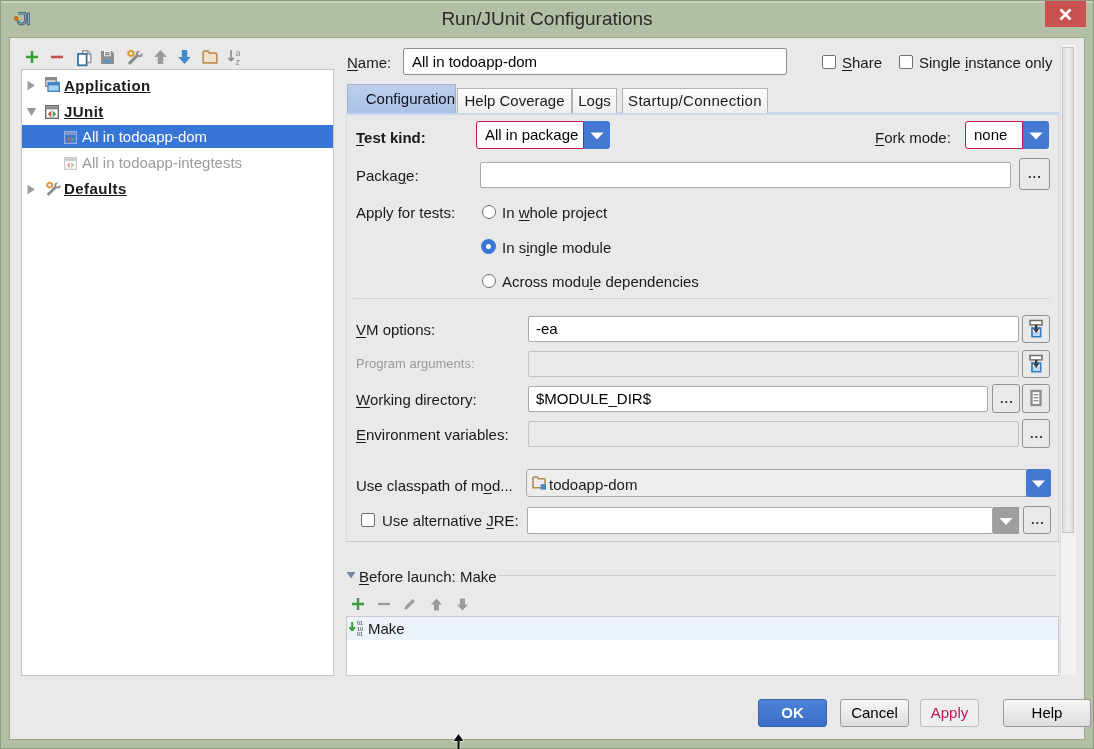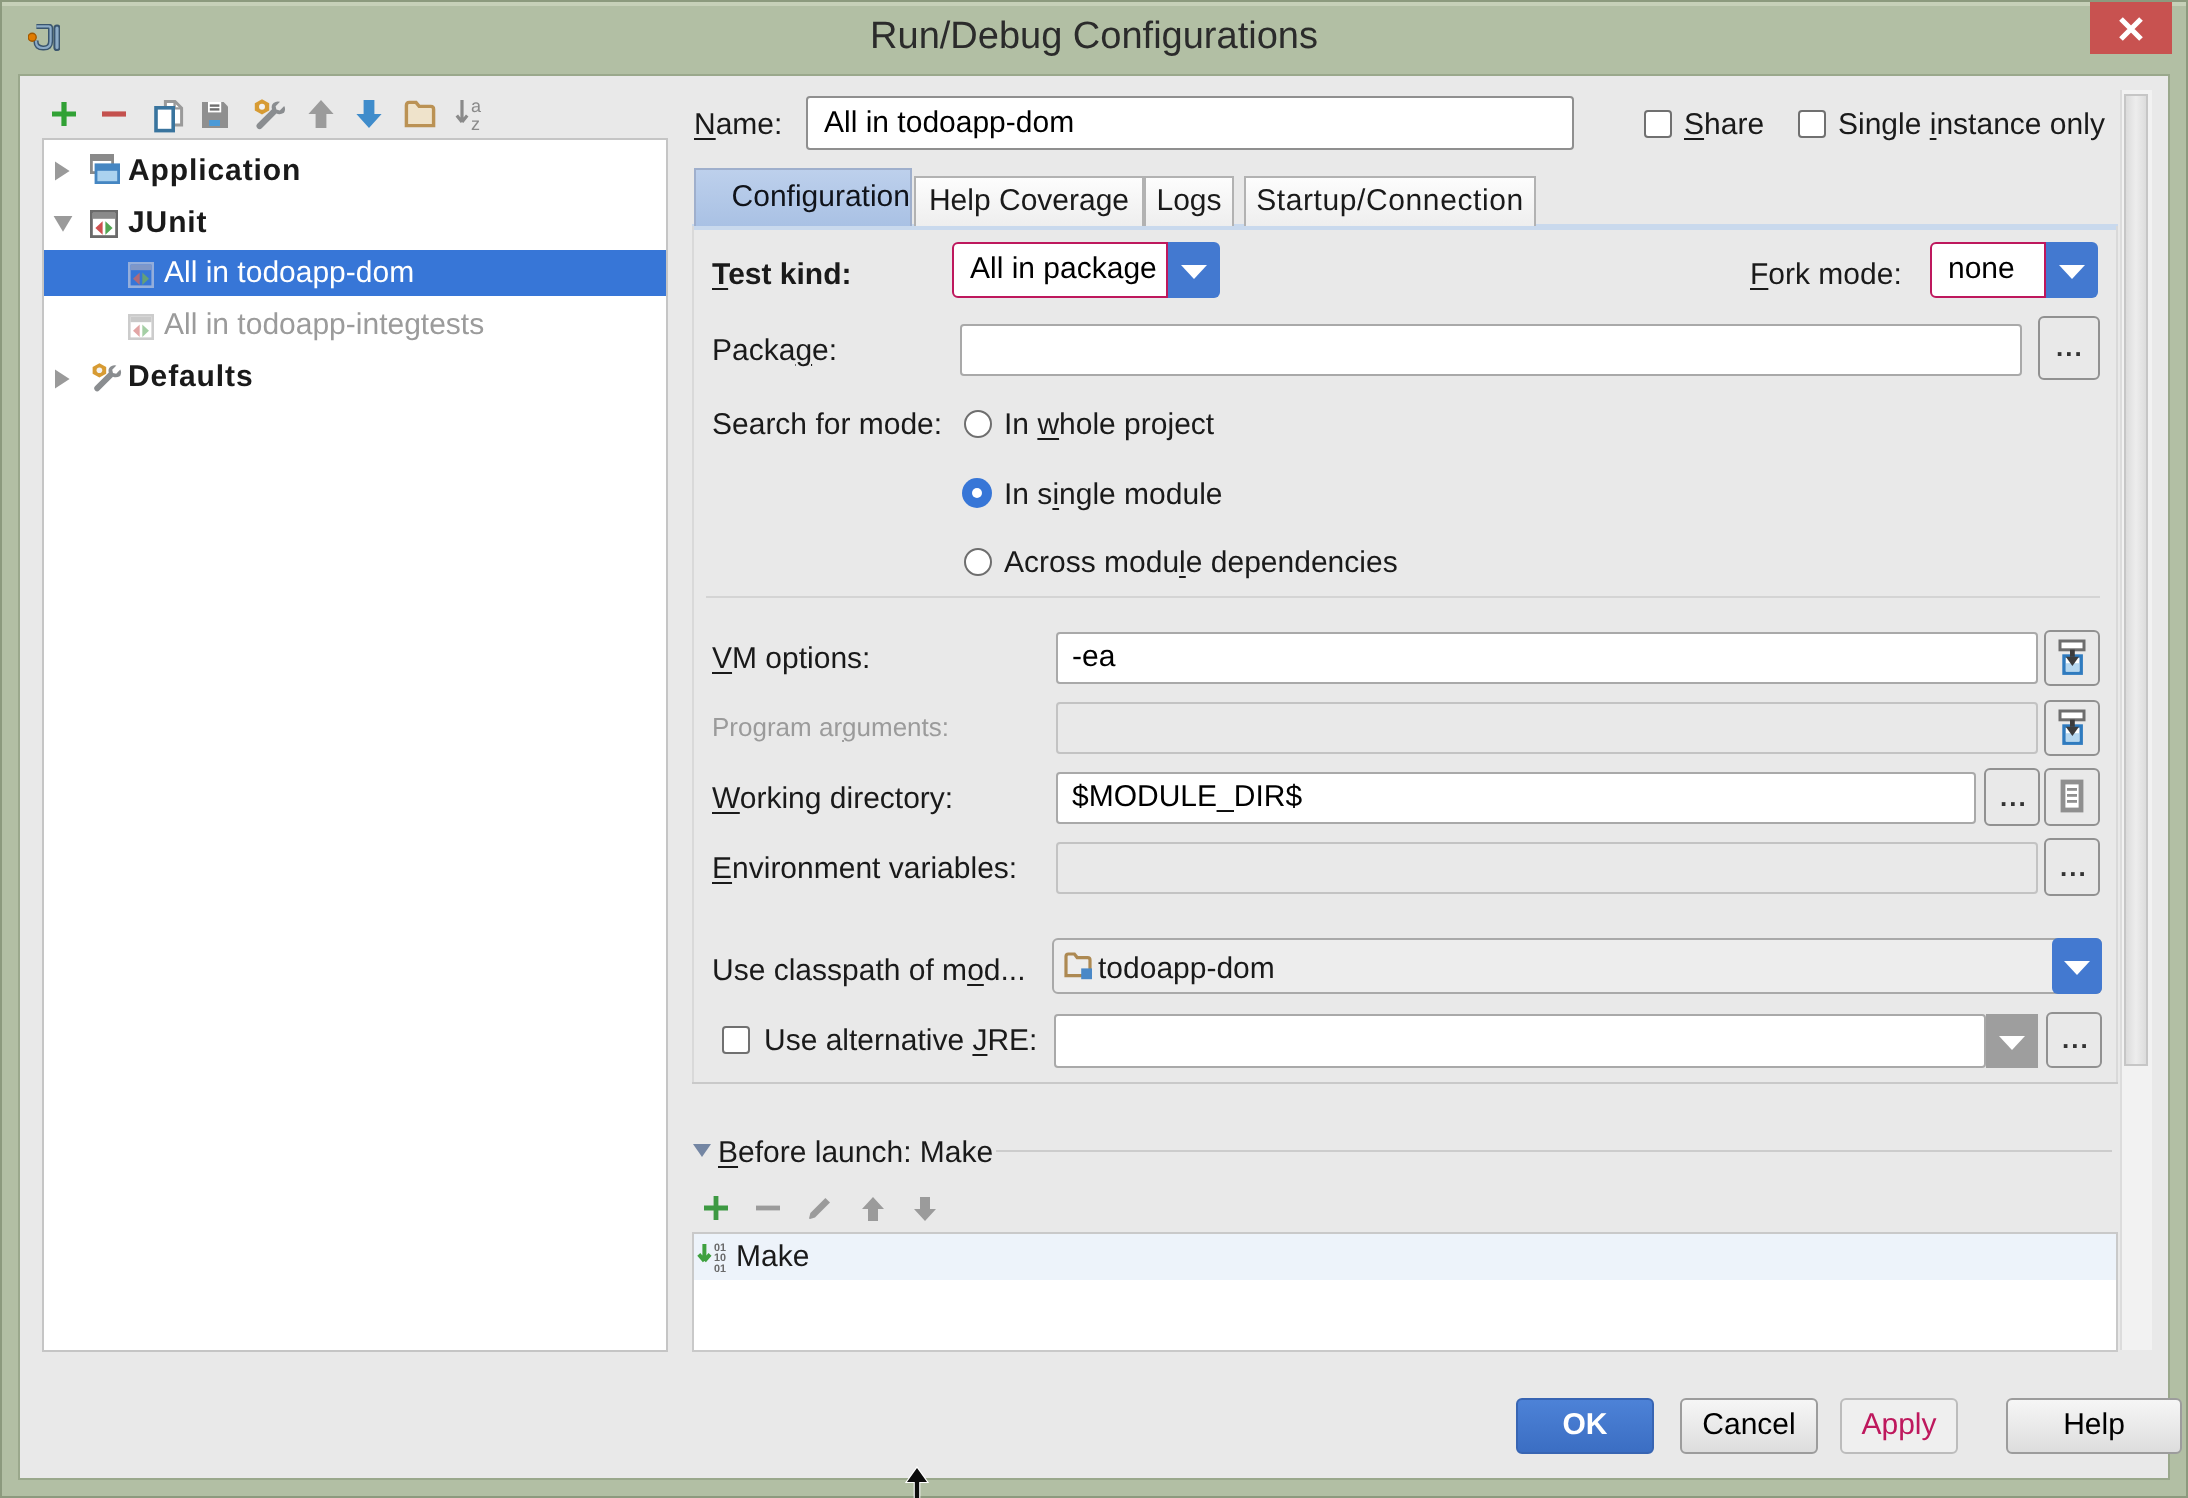--- a/index.html
+++ b/index.html
@@ -22,28 +22,28 @@
 .tabsel{position:absolute;left:347px;top:84px;width:109px;height:29px;background:linear-gradient(#bdd0ec,#a9c1e4);border:1px solid #9fafcc;border-bottom:none;box-sizing:border-box;text-align:right;font-size:15px;color:#10131a;line-height:28px;}
 .tab{position:absolute;top:88px;height:25px;background:linear-gradient(#fdfdfd,#eeeeee);border:1px solid #b2b2b2;border-bottom:none;box-sizing:border-box;text-align:center;font-size:15px;color:#1a1a1a;line-height:24px;}
 .combo-body{position:absolute;background:#fff;border:1px solid #be185d;border-radius:3px 0 0 3px;box-sizing:border-box;font-size:15px;color:#000;}
 .combo-btn{position:absolute;background:#4379d0;border-radius:0 3px 3px 0;}
 .sep{position:absolute;height:1px;background:#d4d4d4;}
 .radio{position:absolute;width:14px;height:14px;border-radius:50%;background:#fff;border:1px solid #6e6e6e;box-sizing:border-box;}
 .radio-sel{position:absolute;width:15px;height:15px;border-radius:50%;background:#3776d7;}
 .cb{position:absolute;width:14px;height:14px;background:#fff;border:1px solid #707070;border-radius:2px;box-sizing:border-box;}
 .btn{position:absolute;height:28px;background:linear-gradient(#f6f6f6,#dddddd);border:1px solid #9c9c9c;border-radius:3px;box-sizing:border-box;text-align:center;font-size:15px;color:#000;line-height:26px;}
 u{text-decoration:underline;text-underline-offset:2px;}
-.treet{letter-spacing:0.45px;}
+.treet{letter-spacing:0.45px;text-decoration:underline;}
 </style>
 </head>
 <body>
 <div id="win">
 <div id="frame-outer"></div>
 <div id="topline"></div>
-<div id="title">Run/Debug Configurations</div>
+<div id="title">Run/JUnit Configurations</div>
 <svg id="logo" class="abs" style="left:14px;top:12px;" width="16" height="15" viewBox="0 0 16 15">
 <path d="M4.2 1.2 H10.3 Q11.3 1.2 11.3 2.2 V8.6 Q11.3 12 7.9 12 H7.5 Q4 12 4 8.8 V8.2" fill="none" stroke="#3a556e" stroke-width="2.6" stroke-linejoin="round"></path>
 <path d="M4.2 1.2 H10.3 Q11.3 1.2 11.3 2.2 V8.6 Q11.3 12 7.9 12 H7.5 Q4 12 4 8.8 V8.2" fill="none" stroke="#8cabc6" stroke-width="1.1" stroke-linejoin="round"></path>
 <rect x="13.2" y="0.8" width="2.6" height="12.2" rx="1.3" fill="#8cabc6" stroke="#3a556e" stroke-width="1"></rect>
 <circle cx="2.1" cy="6.6" r="2" fill="#e07c00" stroke="#a35a00" stroke-width="0.7"></circle>
 </svg>
 <div id="close">
       <svg width="15" height="15" viewBox="0 0 15 15">
         <path d="M2.5 2.5 L12.5 12.5 M12.5 2.5 L2.5 12.5" stroke="#fff" stroke-width="2.6"></path>
       </svg>
@@ -162,21 +162,21 @@
 <div class="combo-btn" style="left:1023px;top:121px;width:26px;height:28px;"><svg width="26" height="28" viewBox="0 0 26 28">
           <path d="M6.5 11.5 H19.5 L13 18.5 Z" fill="#fff"></path>
         </svg></div>
 
 <div class="lbl" style="left:356px;top:167px;">Packa<u>g</u>e:</div>
 <div class="inp" style="left:480px;top:162px;width:531px;height:26px;"></div>
 <div class="sbtn" style="left:1019px;top:158px;width:31px;height:32px;">
         <div class="dots" style="left:8px;top:7px;">...</div>
       </div>
 
-<div class="lbl" style="left:356px;top:204px;">Search for mode:</div>
+<div class="lbl" style="left:356px;top:204px;">Apply for tests:</div>
 <div class="radio" style="left:482px;top:205px;"></div>
 <div class="lbl" style="left:502px;top:204px;">In <u>w</u>hole project</div>
 <div class="radio-sel" style="left:481px;top:239px;"></div>
 <div class="abs" style="left:486px;top:244px;width:5px;height:5px;border-radius:50%;background:#fff;"></div>
 <div class="lbl" style="left:502px;top:239px;">In s<u>i</u>ngle module</div>
 <div class="radio" style="left:482px;top:274px;"></div>
 <div class="lbl" style="left:502px;top:273px;">Across modu<u>l</u>e dependencies</div>
 <div class="sep" style="left:353px;top:298px;width:697px;"></div>
 
 <div class="lbl" style="left:356px;top:321px;"><u>V</u>M options:</div>

